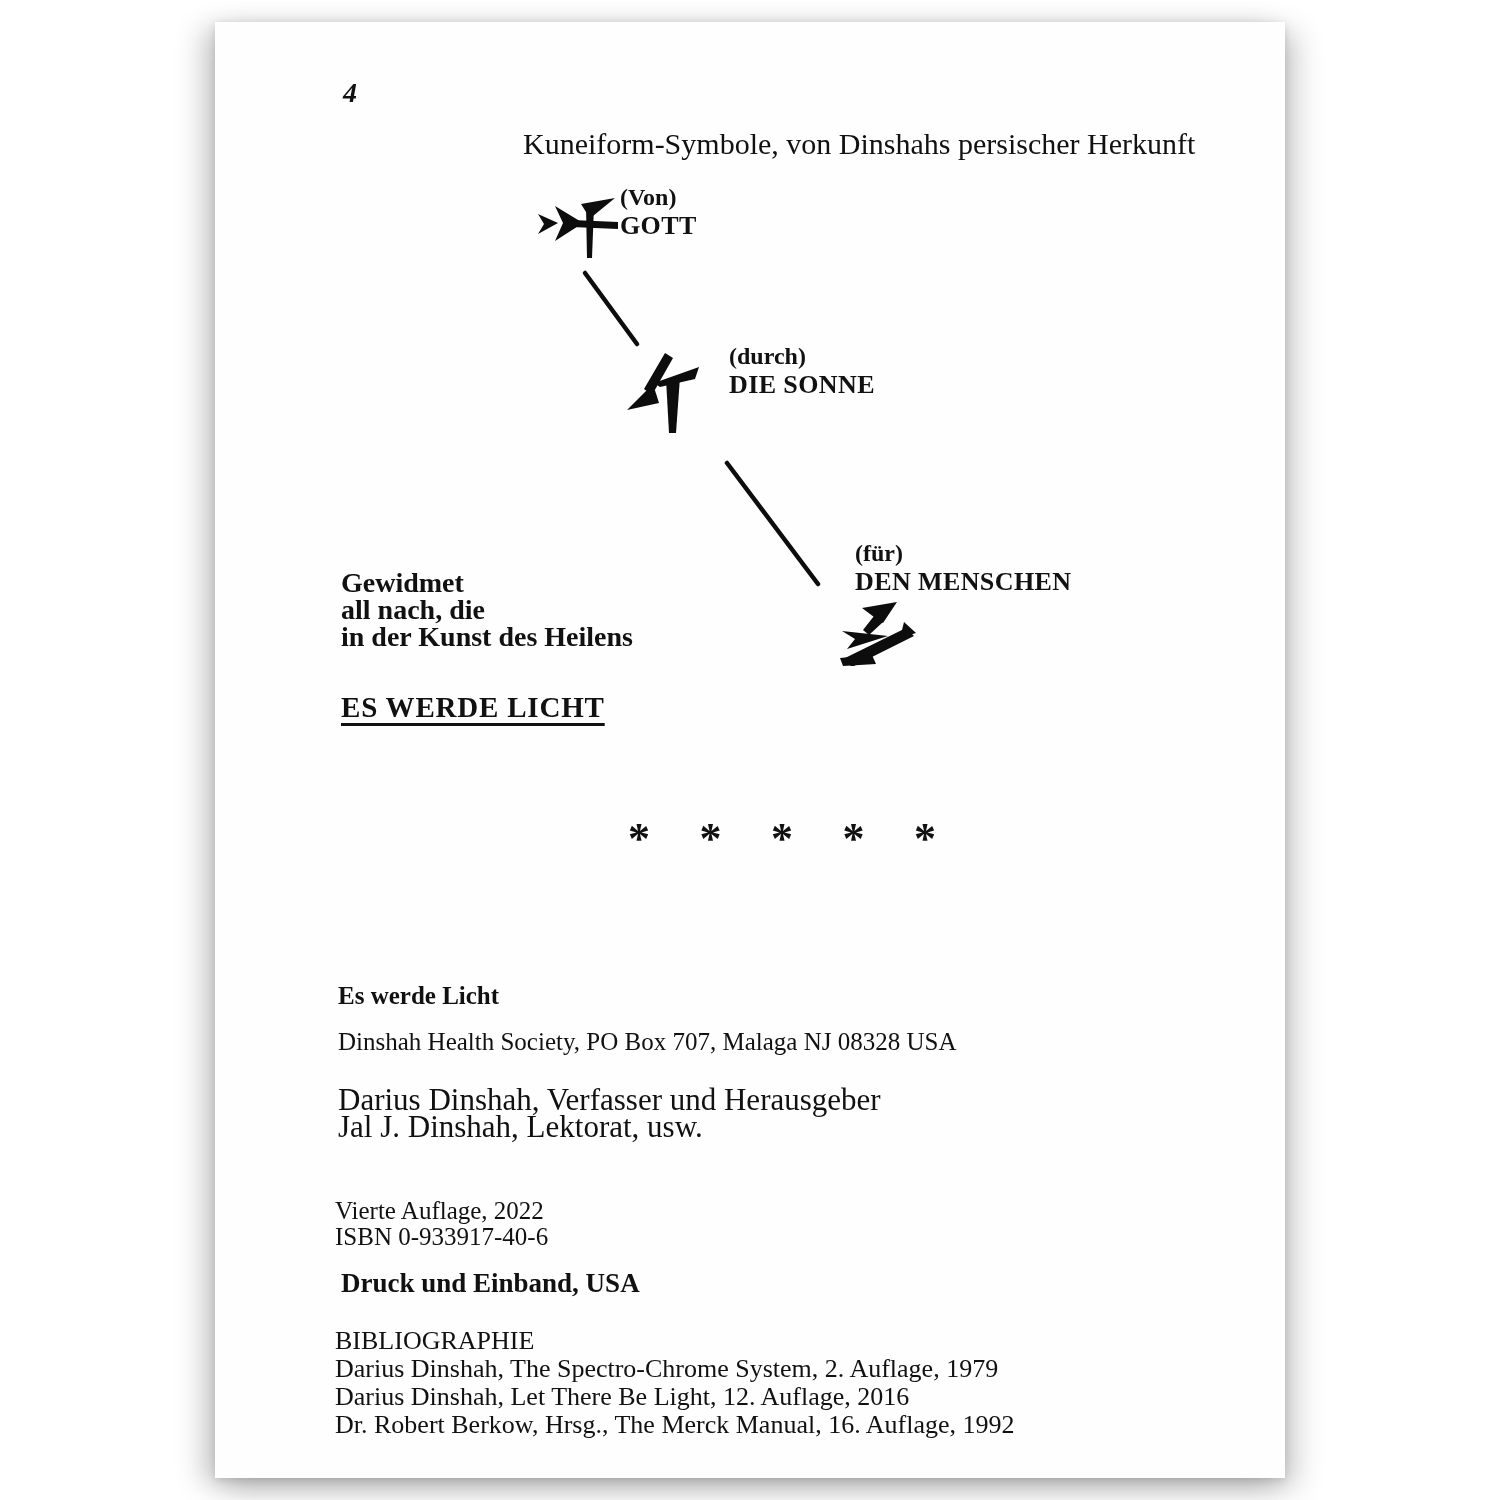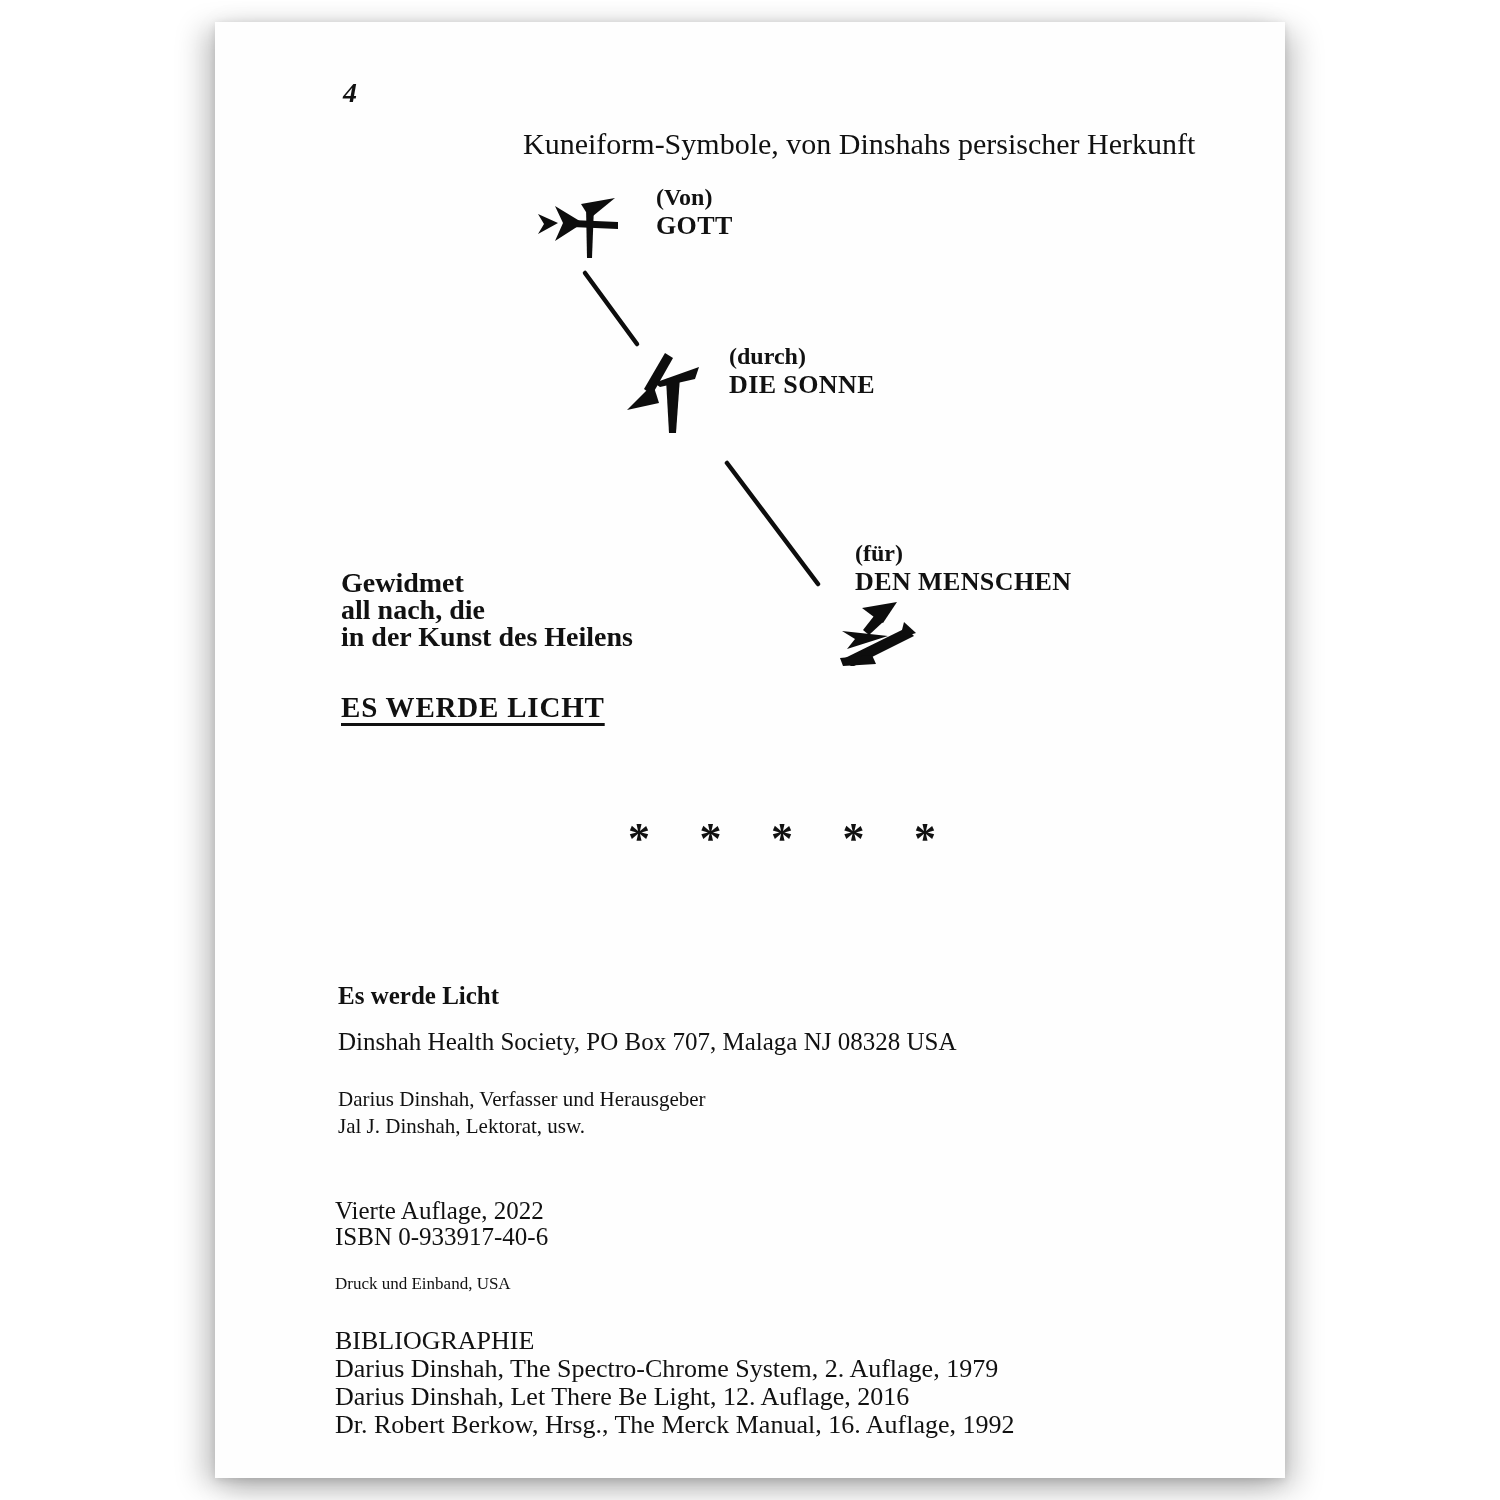--- a/index.html
+++ b/index.html
@@ -35,21 +35,21 @@
   .g2 { left:410px; top:331px; width:76px; height:82px; }
   .g3 { left:623px; top:578px; width:80px; height:66px; }
 
   .conn line { stroke:#0d0d0d; stroke-width:4.5; stroke-linecap:round; }
   .c1 { left:365px; top:246px; }
   .c2 { left:507px; top:436px; }
 
   .node-label { white-space:nowrap; }
   .node-label .qual { font-size:24px; font-weight:700; line-height:27px; }
   .node-label .titl { font-size:26px; font-weight:700; line-height:29px; letter-spacing:0.4px; }
-  .l1 { left:405px; top:162px;margin-left:36px; }
+  .l1 { left:405px; top:162px; }
   .l2 { left:502px; top:321px;margin-left:12px; }
   .l3 { left:640px; top:518px; }
 
   .dedication {
     left:126px; top:547px;
     font-size:28px; font-weight:700; line-height:27px; white-space:nowrap;
   }
   .motto {
     left:126px; top:669px;
     font-size:29px; font-weight:700; line-height:32px; white-space:nowrap;
@@ -63,23 +63,23 @@
     left:413px; top:795px; width:308px;
     display:flex; justify-content:space-between;
     font-size:44px; font-weight:700; line-height:44px;
   }
 
   .colophon-title {
     left:123px; top:960px;
     font-size:25px; font-weight:700; line-height:28px; white-space:nowrap;
   }
   .pub-block   { left:123px; top:1006px; font-size:25px; line-height:27px; white-space:nowrap; }
-  .cred-block  { left:123px; top:1064px; font-size:21px; line-height:27px; white-space:nowrap; }
+  .cred-block  { left:123px; top:1064px; font-size:31px; line-height:27px; white-space:nowrap; }
   .ed-block    { left:120px; top:1176px; font-size:25px; line-height:26px; white-space:nowrap; }
-  .printing    { left:120px; top:1248px; font-size:17px; line-height:27px; white-space:nowrap; }
+  .printing    { left:126px; top:1248px; font-size:27px; line-height:27px; white-space:nowrap;font-weight:bold; }
   .bib-heading { left:120px; top:1305px; font-size:26px; line-height:28px; white-space:nowrap; }
   .bib-block   { left:120px; top:1333px; font-size:26px; line-height:28px; white-space:nowrap; }
 </style>
 </head>
 <body>
 
 <div class="page">
 
   <div class="abs page-number">4</div>
 

